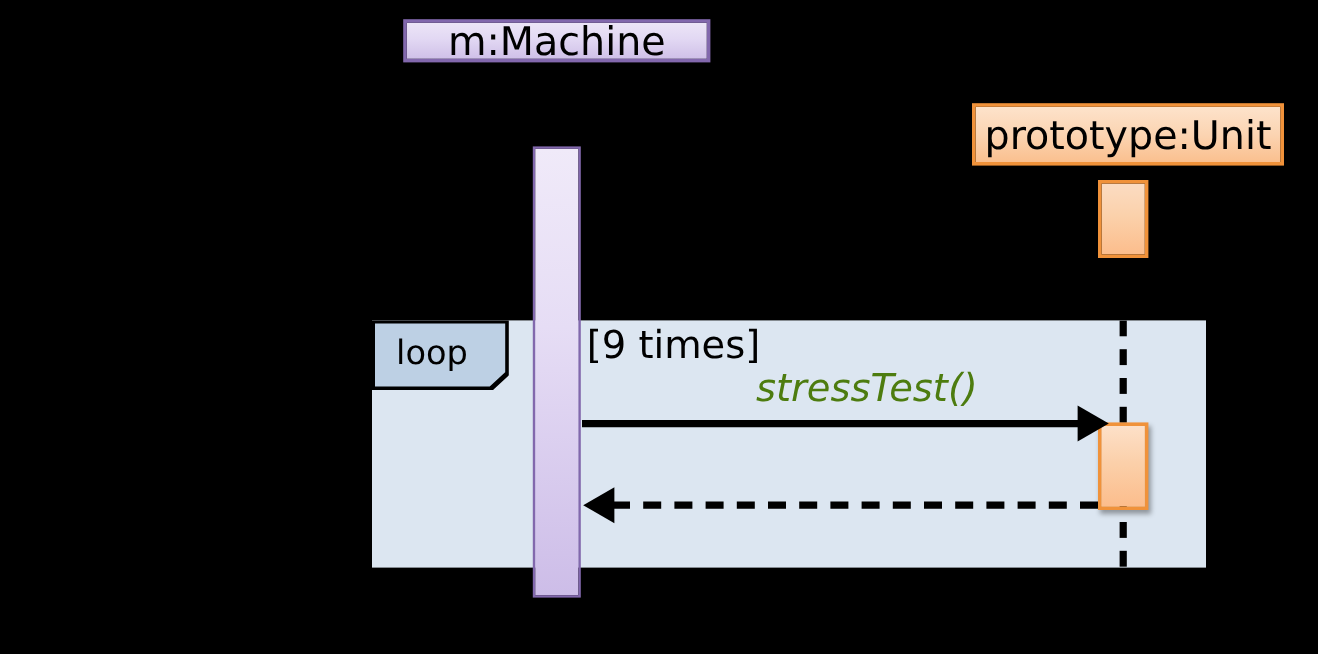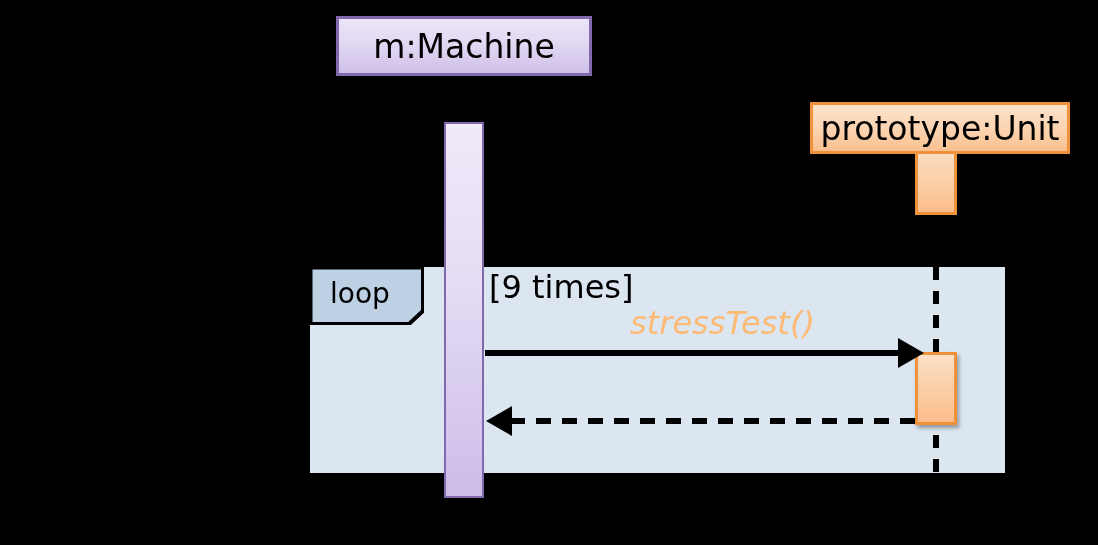--- a/index.html
+++ b/index.html
@@ -31,29 +31,29 @@
   .lifeline-box .lifeline-label {
     font-size: 33px;
     color: #000000;
     line-height: 1;
   }
 
   #machine-box {
     left: 336px;
     top: 16px;
     width: 256px;
-    height: 60px;
+    height: 36px;
     border: 3px solid #8268ad;
     background: linear-gradient(to bottom, #ece5f7 0%, #e2d8f3 45%, #cfc0e8 100%);
     justify-content: center;
   }
 
   #unit-box {
     left: 810px;
-    top: 102px;
+    top: 86px;
     width: 260px;
     height: 52px;
     border: 3px solid #f0923a;
     background: linear-gradient(to bottom, #fde3cb 0%, #fbd4b2 50%, #fac08f 100%);
   }
 
   
   #unit-lifeline {
     position: absolute;
     left: 933px;
@@ -140,21 +140,21 @@
     color: #000000;
     white-space: nowrap;
     line-height: 1.15;
   }
   #message-label {
     position: absolute;
     left: 630px;
     top: 305px;
     font-size: 32px;
     font-style: italic;
-    color: #fdba74;
+    color: #4d7c0f;
     white-space: nowrap;
     line-height: 1.15;
   }
 
   
   .arrow-layer {
     position: absolute;
     left: 0;
     top: 0;
     width: 1098px;

